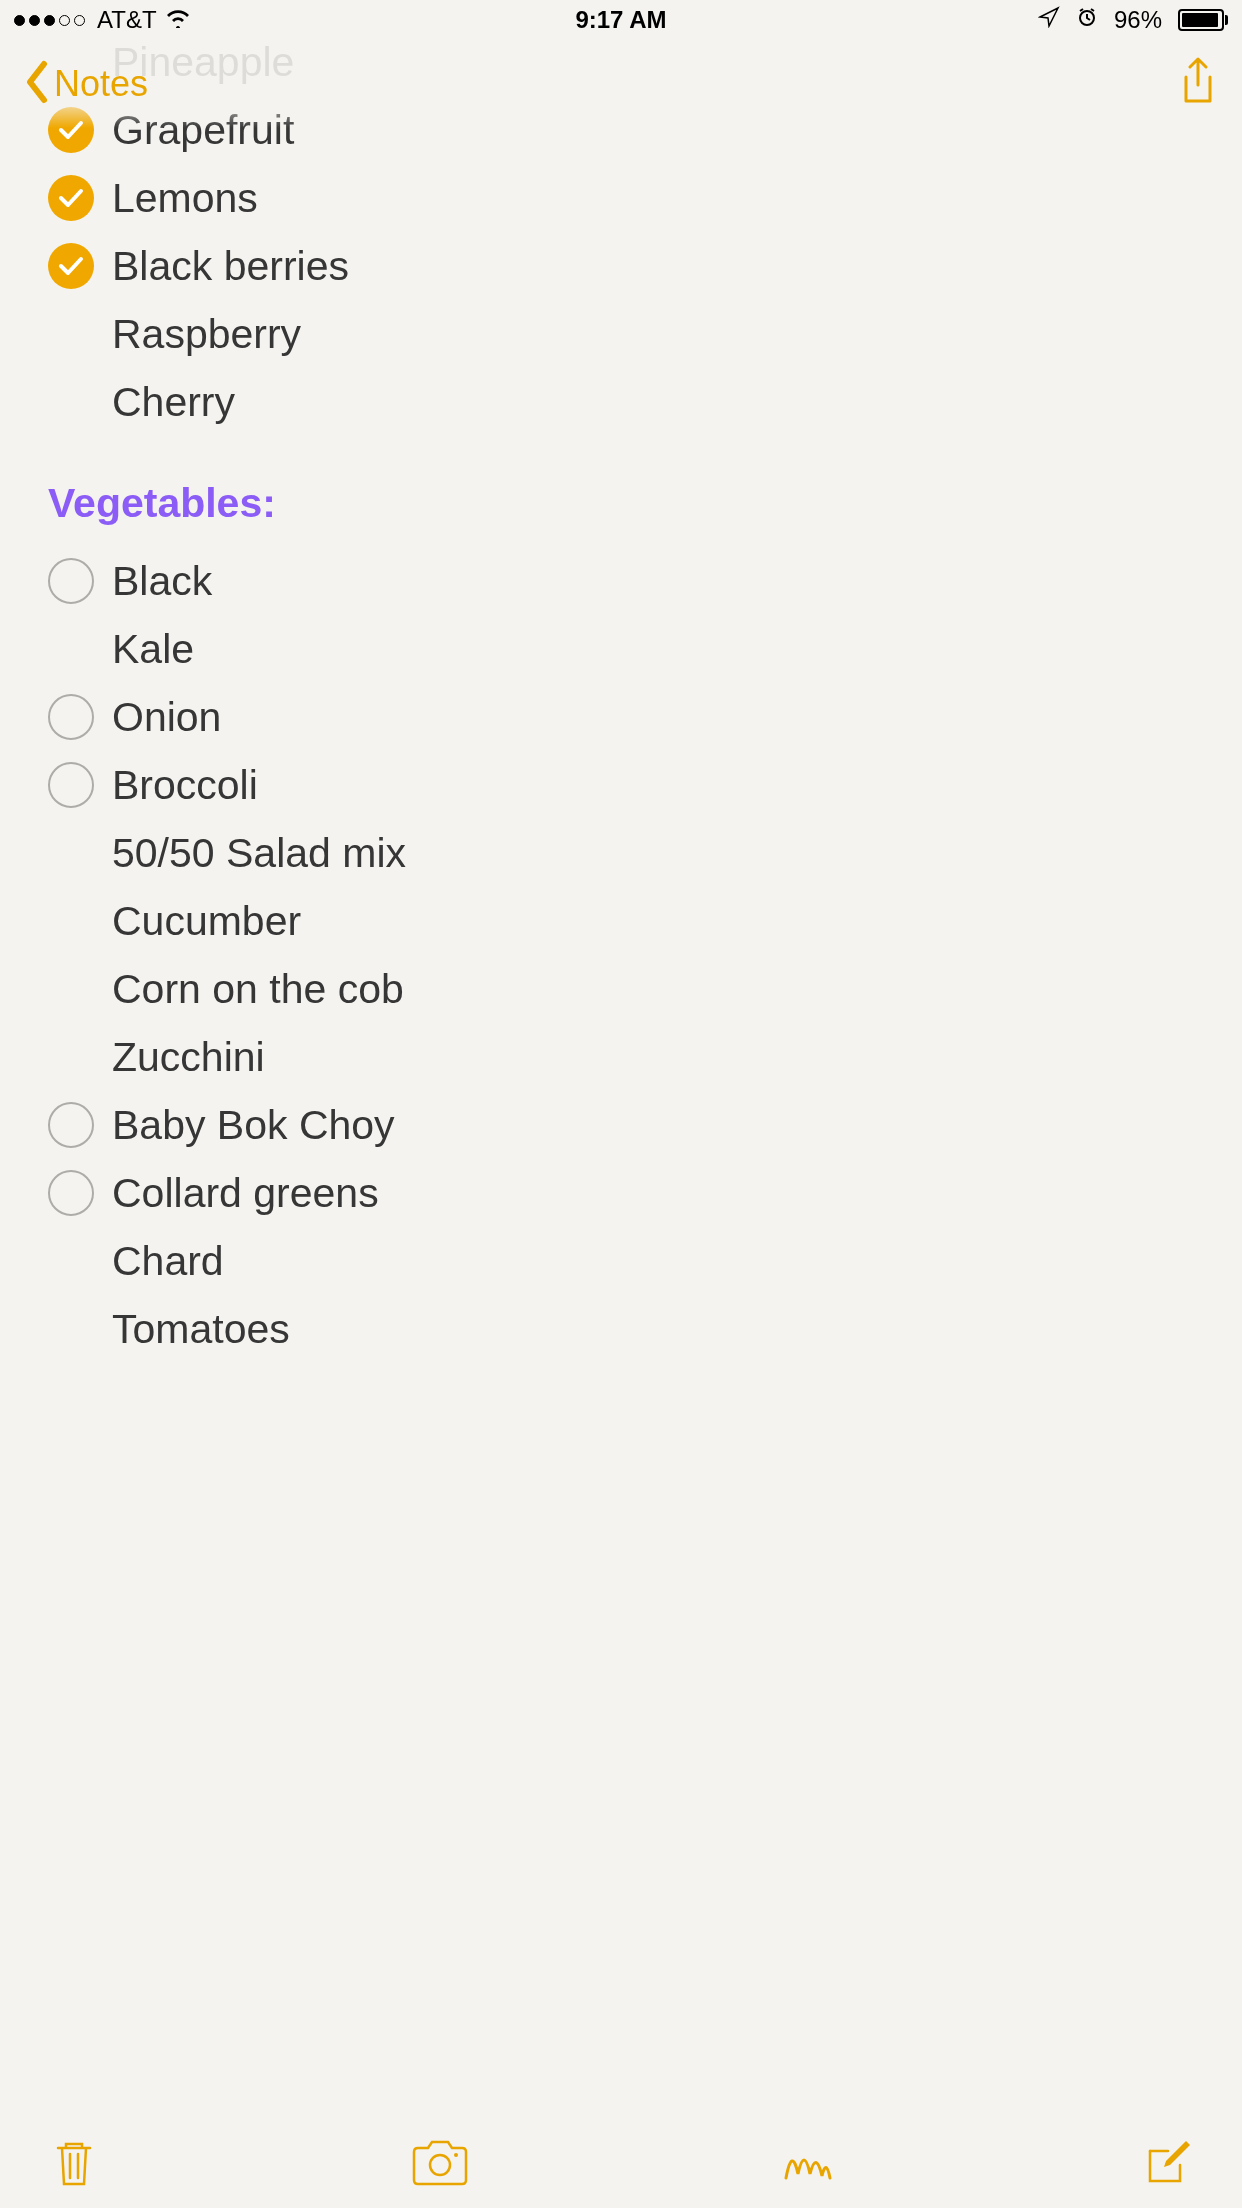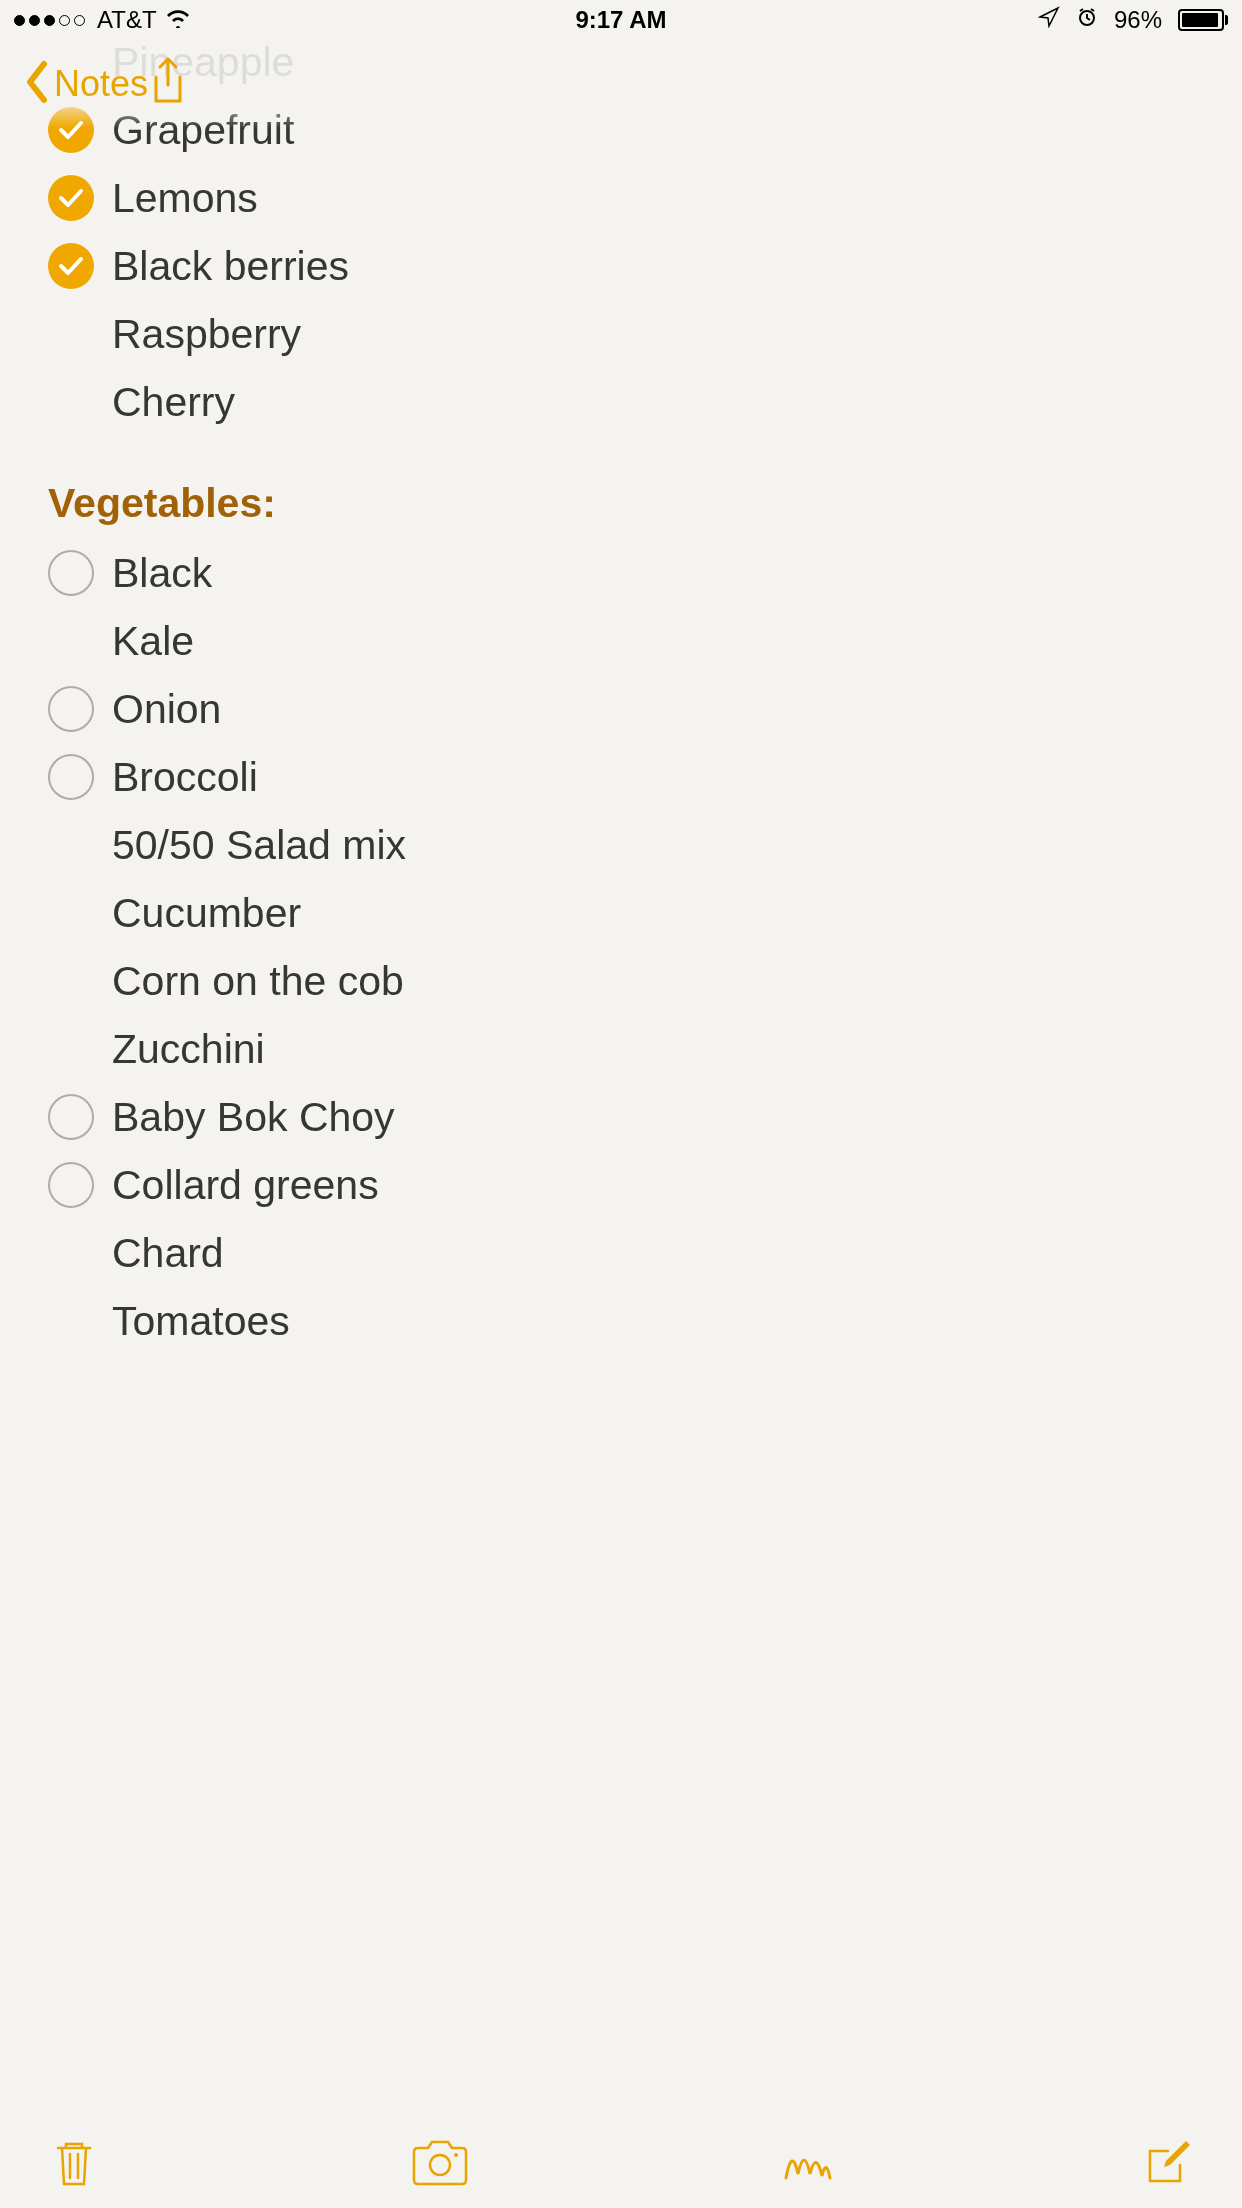--- a/index.html
+++ b/index.html
@@ -118,20 +118,21 @@
     background: #000;
     border-radius: 0 2px 2px 0;
     margin-left: 1px;
   }
   
   
   .nav-bar {
     height: 88px;
     display: flex;
     align-items: center;
+    justify-content: space-between;
     padding: 0 24px;
     position: relative;
     z-index: 100;
   }
   
   .back-button {
     display: flex;
     align-items: center;
     color: #e8a500;
   }
@@ -196,23 +197,23 @@
   
   .item-text {
     font-size: 41px;
     color: #363636;
     font-weight: 400;
   }
   
   .section-header {
     font-size: 41px;
     font-weight: 700;
-    color: #a16207;
+    color: #8b5cf6;
     margin-top: 44px;
-    margin-bottom: 12px;
+    margin-bottom: 20px;
   }
   
   
   .toolbar {
     position: absolute;
     bottom: 0;
     left: 0;
     right: 0;
     height: 88px;
     display: flex;

